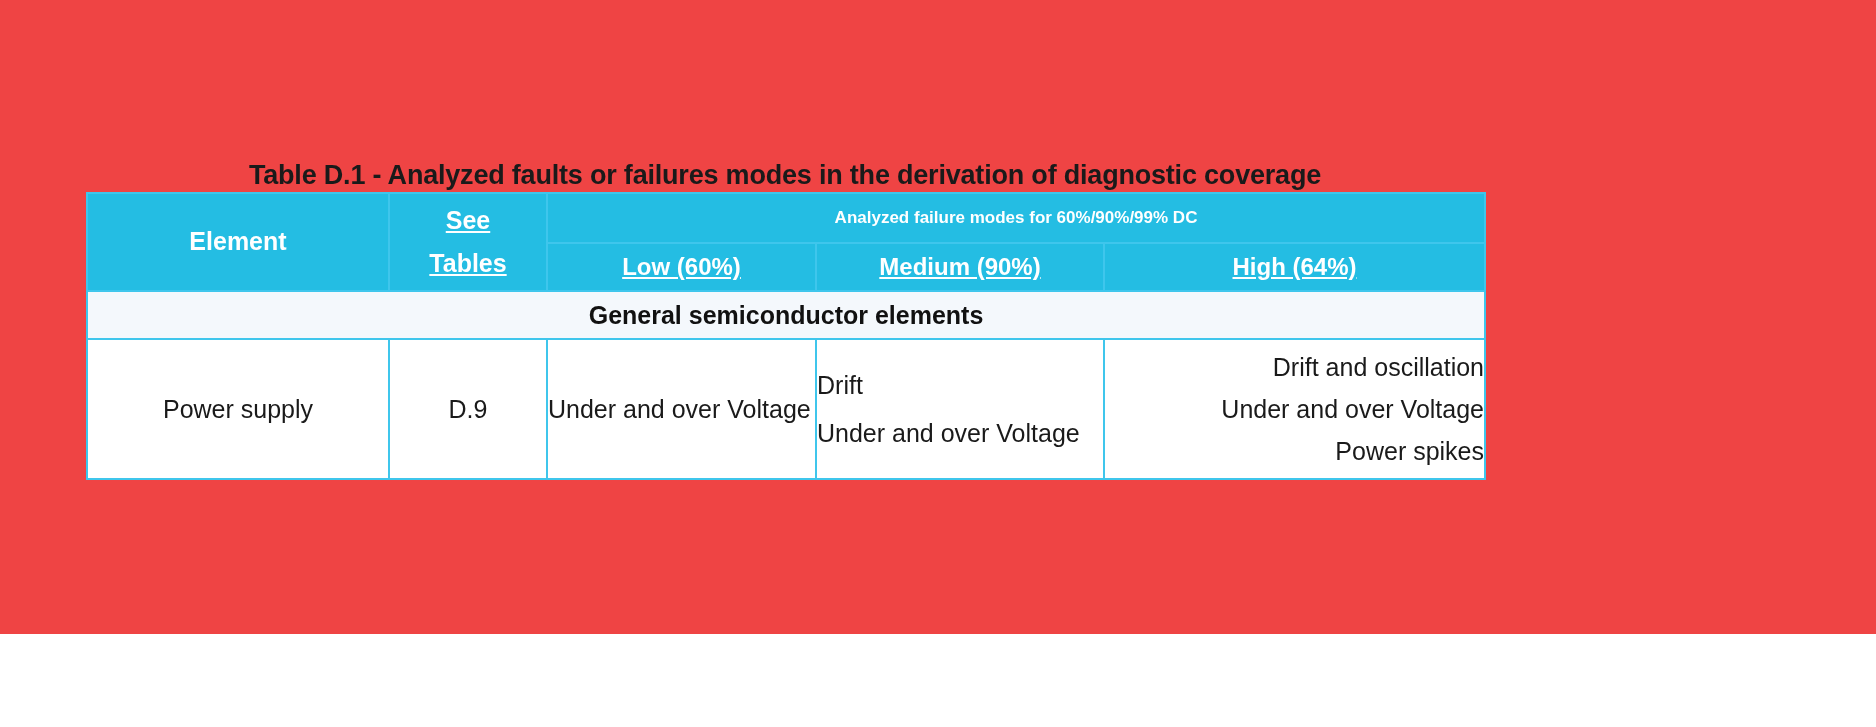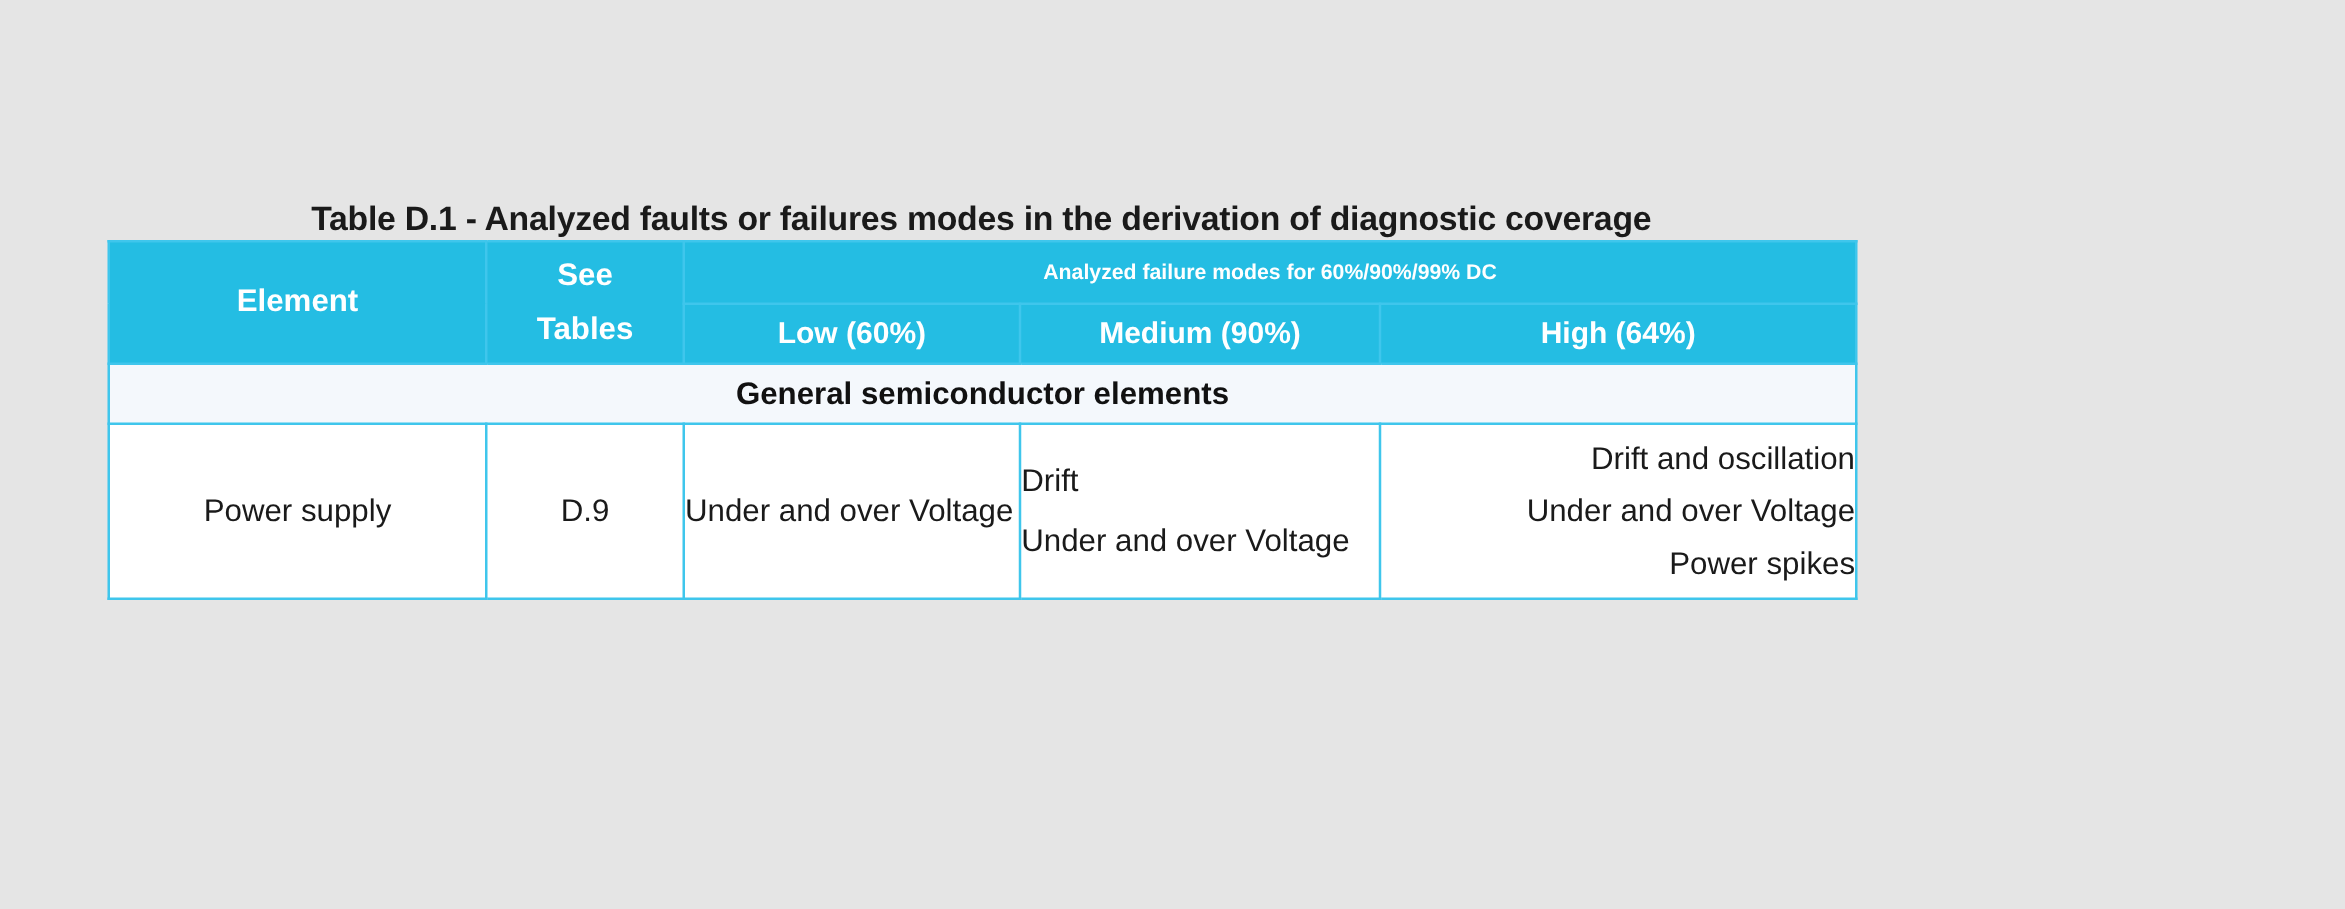--- a/index.html
+++ b/index.html
@@ -12,22 +12,22 @@
     height: 727px;
     font-family: "Liberation Sans", sans-serif;
     position: relative;
     overflow: hidden;
   }
 
   #page {
     position: absolute;
     left: 0; top: 0;
     width: 1876px;
-    height: 727px;
-    background: #e5e5e5;
+    height: 634px;
+    background: #ef4444;
   }
 
   
   .table-title {
     position: absolute;
     left: 86px;
     top: 160px;
     width: 1398px;
     text-align: center;
     font-size: 27px;
@@ -76,28 +76,30 @@
     line-height: 1.25;
     padding: 6px 8px;
   }
   .hd-element {
     height: 98px;
     font-size: 25px;
   }
   .hd-see {
     height: 98px;
     font-size: 25px;
+    text-decoration: underline;
   }
   .hd-span {
     height: 50px;
     font-size: 17px;
   }
   .hd-sub {
     height: 48px;
     font-size: 24px;
+    text-decoration: underline;
   }
 
   
   .section-row td {
     background: #F4F8FC;
     text-align: center;
     font-weight: bold;
     font-size: 25px;
     color: #111111;
     height: 48px;

